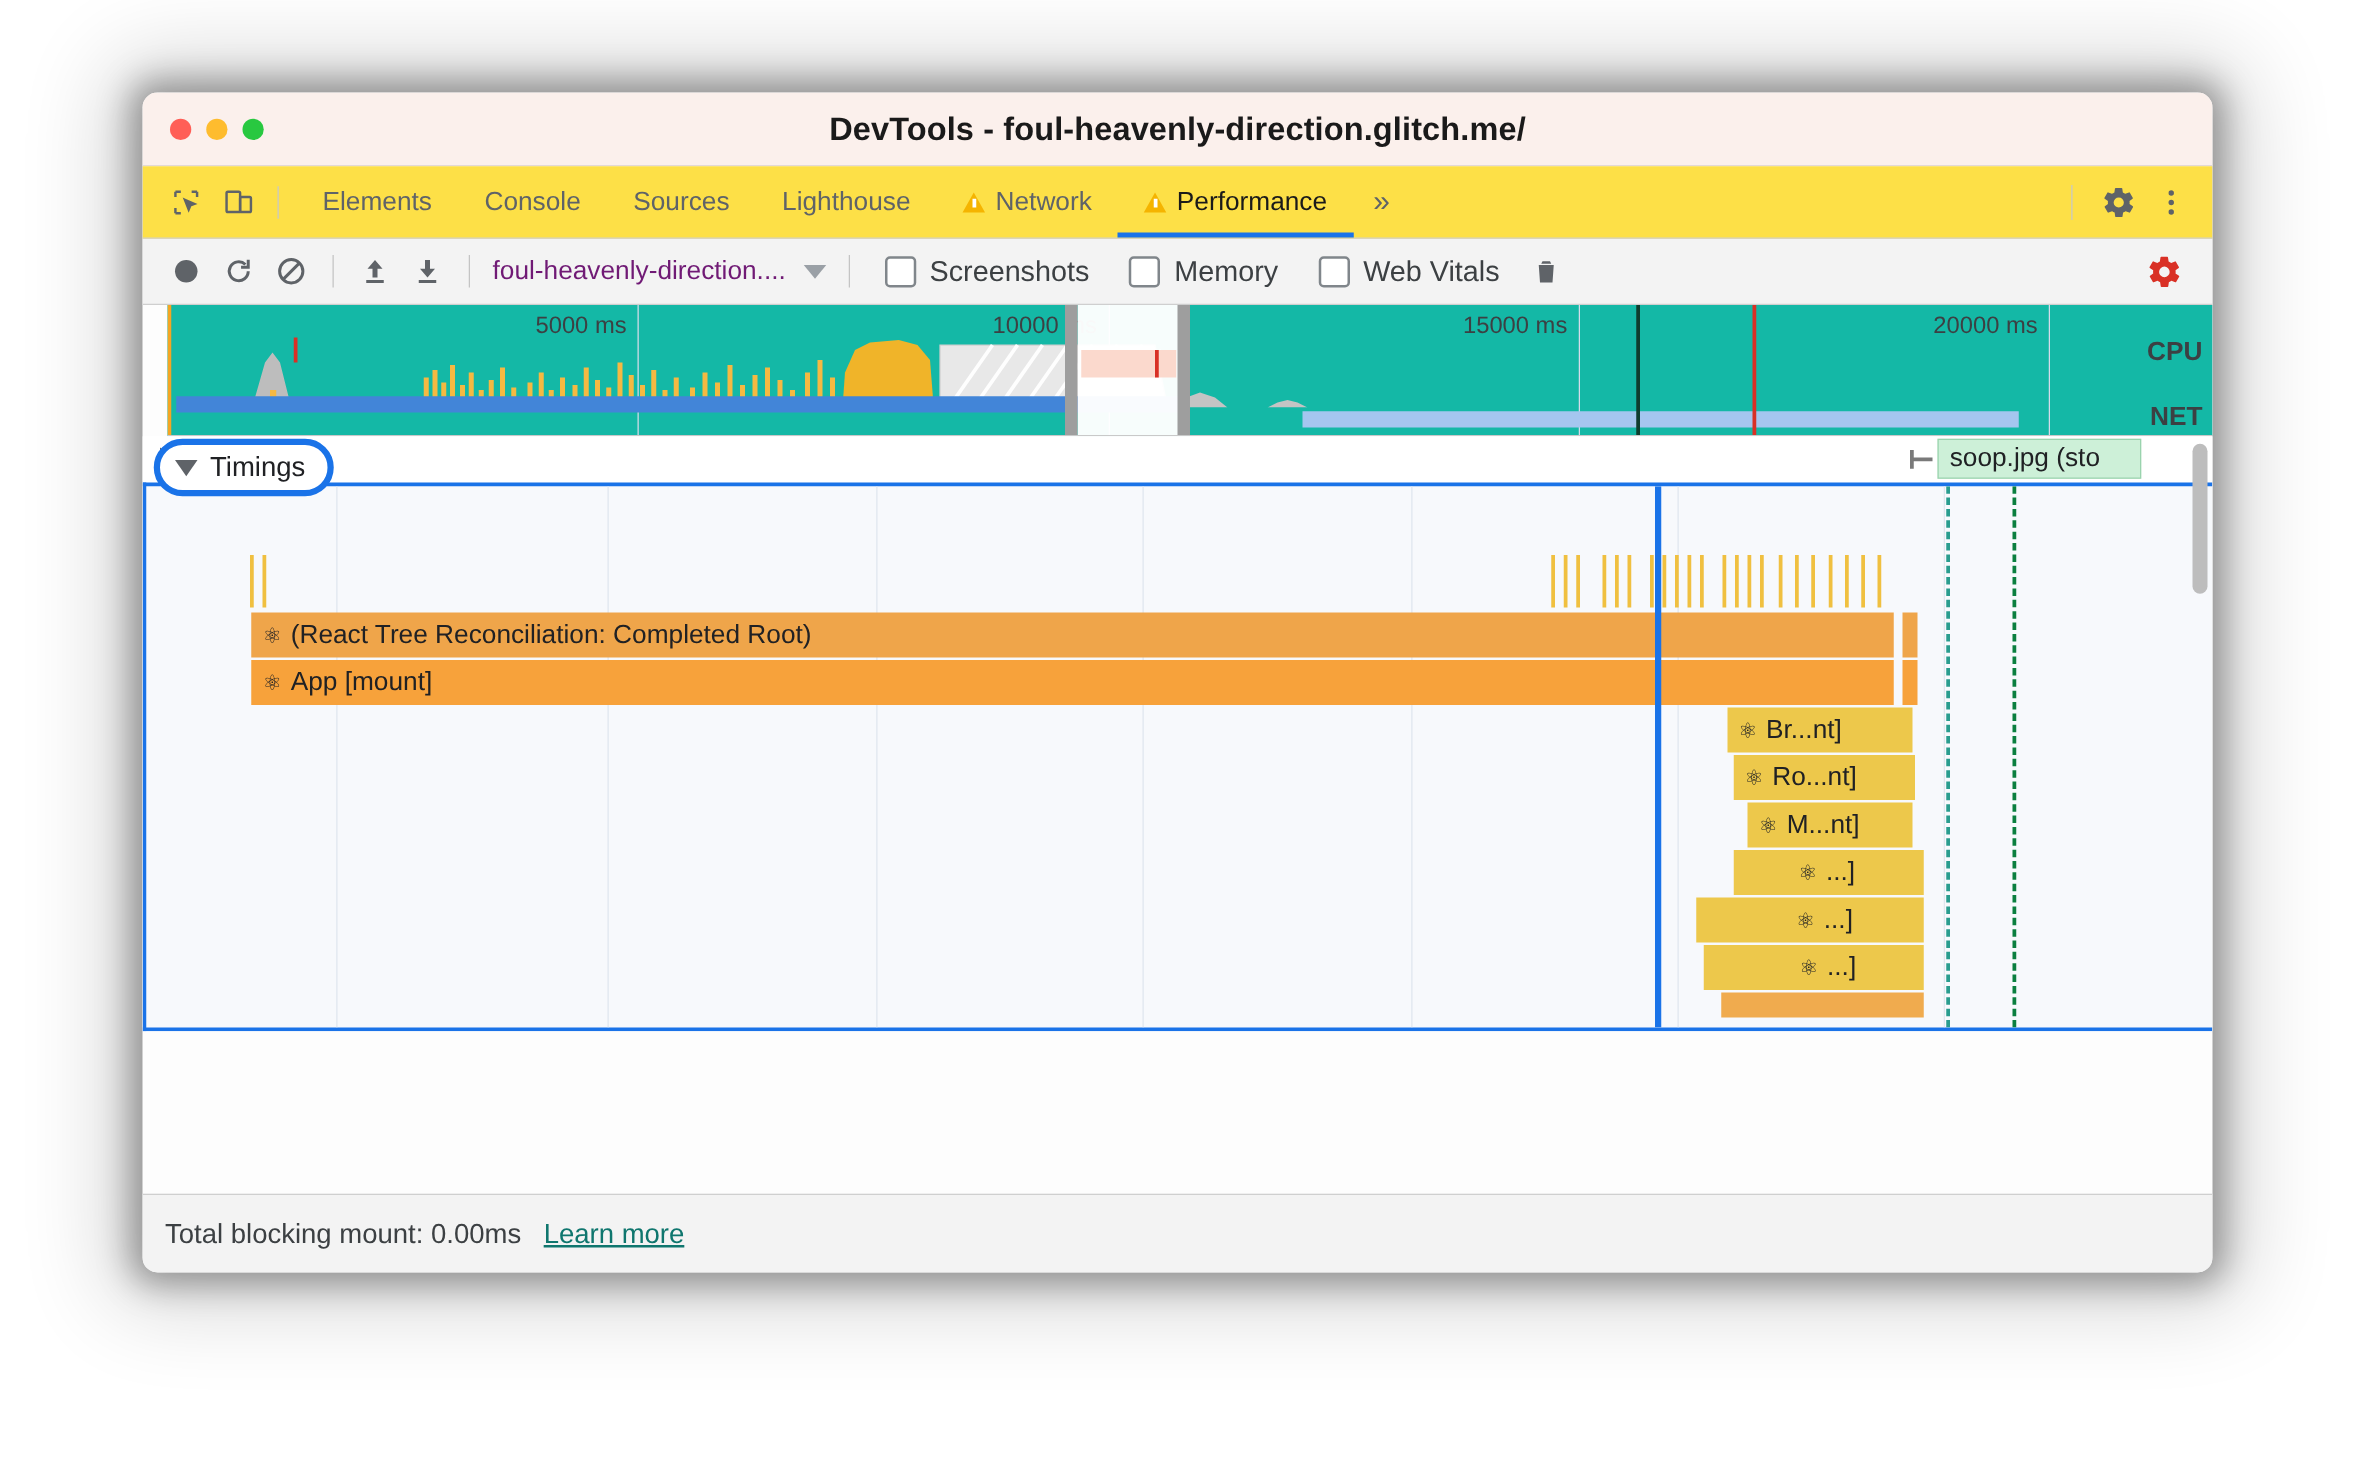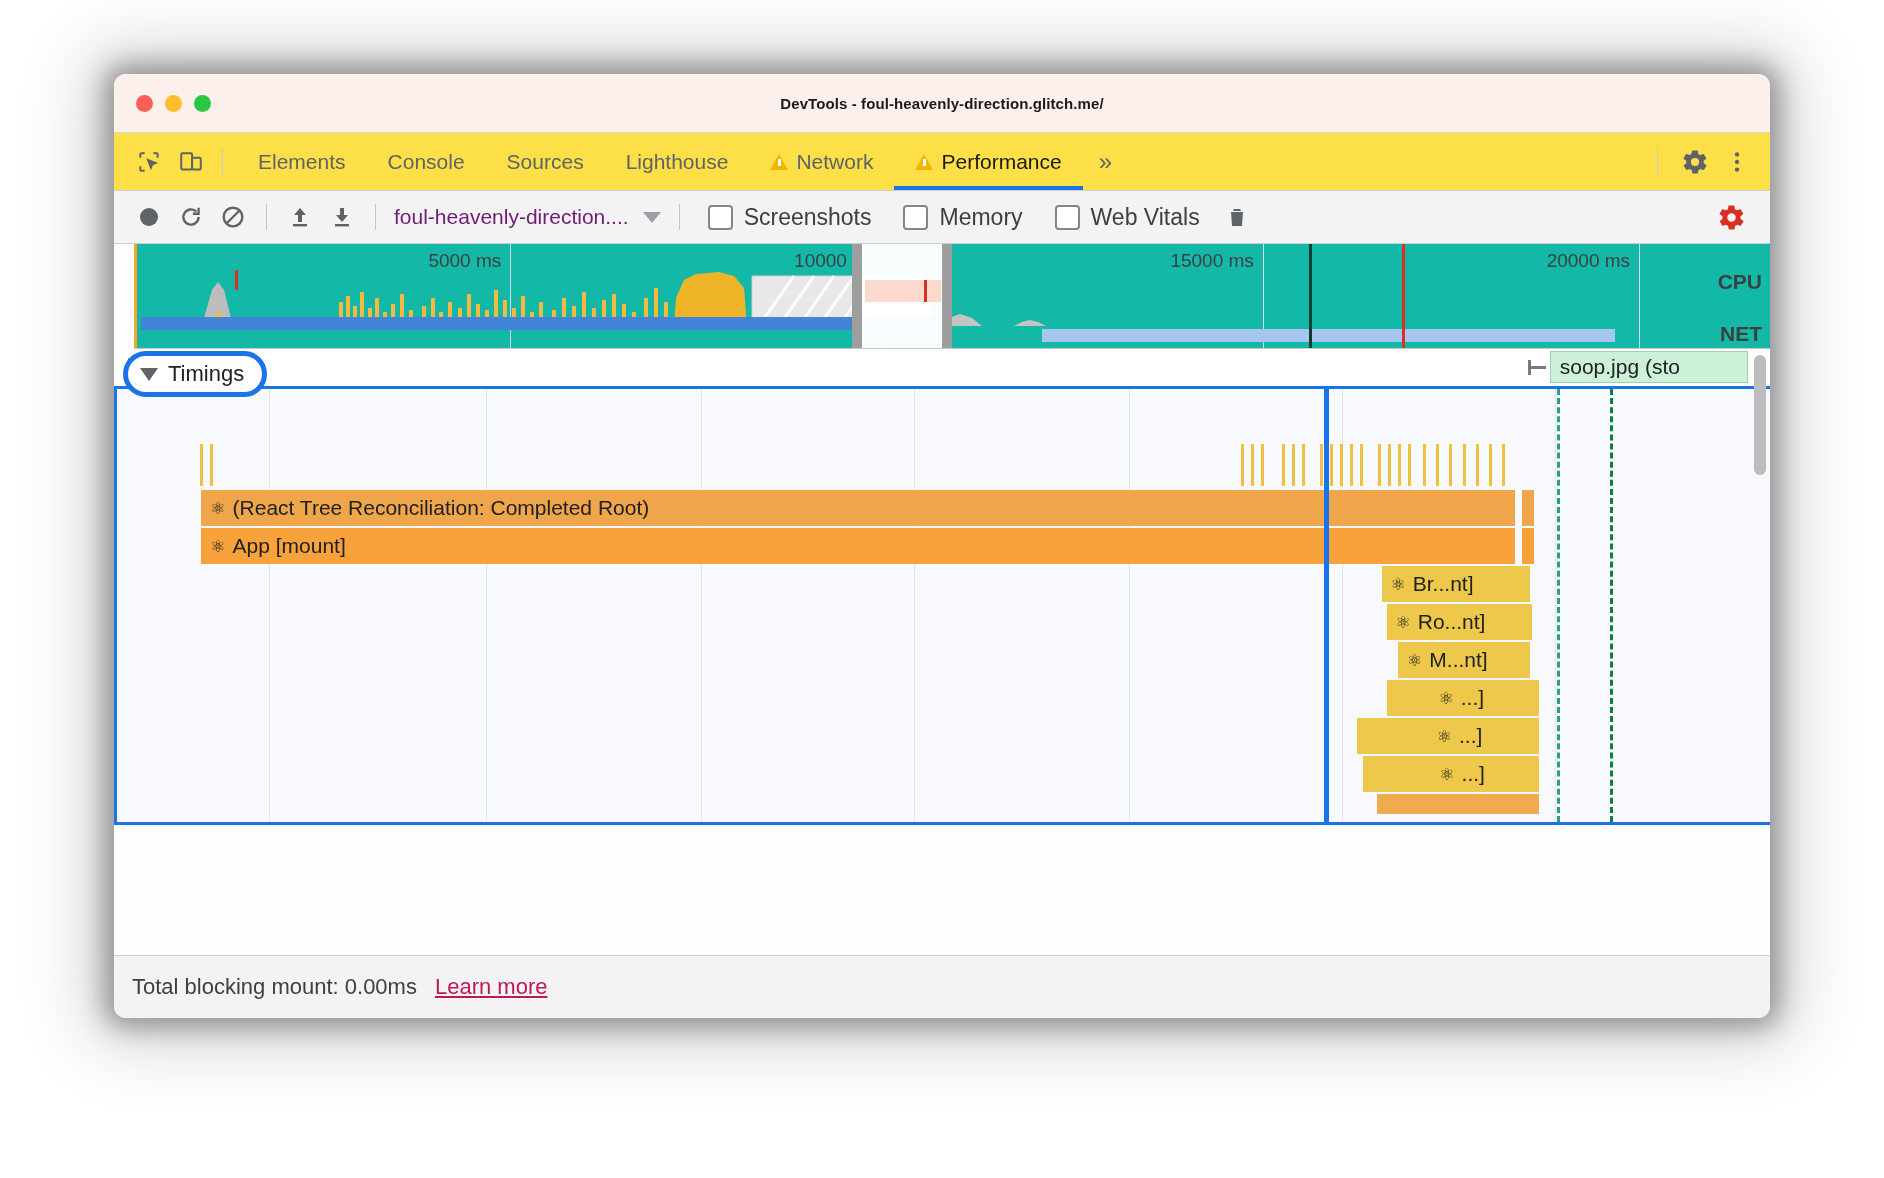--- a/index.html
+++ b/index.html
@@ -34,21 +34,21 @@
     border-bottom: 1px solid #e3d9d5;
     display: flex; align-items: center;
   }
   .traffic { position: absolute; left: 22px; top: 21px; display: flex; gap: 12px; }
   .dot { width: 17px; height: 17px; border-radius: 50%; }
   .dot.red    { background: #ff5f57; }
   .dot.yellow { background: #febc2e; }
   .dot.green  { background: #28c840; }
   .win-title {
     width: 100%; text-align: center;
-    font-size: 15px; font-weight: bold; color: #1a1a1a;
+    font-size: 26px; font-weight: bold; color: #1a1a1a;
     letter-spacing: 0.1px;
   }
 
   
   .tabbar {
     position: relative;
     height: 57px;
     background: #fde047;
     border-bottom: 1px solid #cfcfcf;
     display: flex; align-items: center;
@@ -292,21 +292,21 @@
   
   .statusbar {
     position: absolute; left: 0; right: 0; bottom: 0;
     height: 62px;
     background: #f3f3f3;
     border-top: 1px solid #cfcfcf;
     display: flex; align-items: center;
     padding-left: 18px; gap: 18px;
   }
   .sb-text { font-size: 22px; color: #3c4043; }
-  .sb-link { font-size: 22px; color: #be185d; text-decoration: underline; }
+  .sb-link { font-size: 22px; color: #0f766e; text-decoration: underline; }
 </style>
 </head>
 <body>
 
 <div class="page">
 <div class="window">
 
   <div class="titlebar">
     <div class="traffic">
       <div class="dot red"></div>
@@ -530,21 +530,21 @@
 
   <div class="flame">
 
     <div class="track-head">
       <span class="tri-right"></span>
       <span>Network</span>
     </div>
 
     <div class="net-row" style="left:0; right:0; top:2px;">
       <div class="net-whisker" style="left:85.4%; width:18px;"></div>
-      <div class="net-chip" style="left:86.7%; width:198px;align-items:center;">
+      <div class="net-chip" style="left:86.7%; width:163px;align-items:center;">
         <span>soop.jpg (sto</span>
       </div>
     </div>
 
     <div class="timings-pill">
       <span class="tri-down"></span>
       <span>Timings</span>
     </div>
 
     <div class="timings-body">

